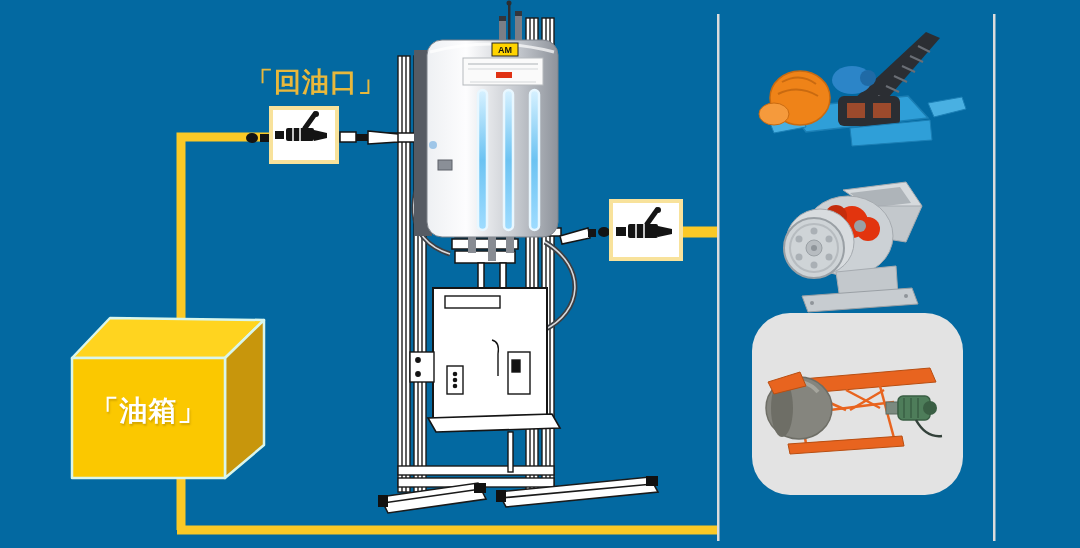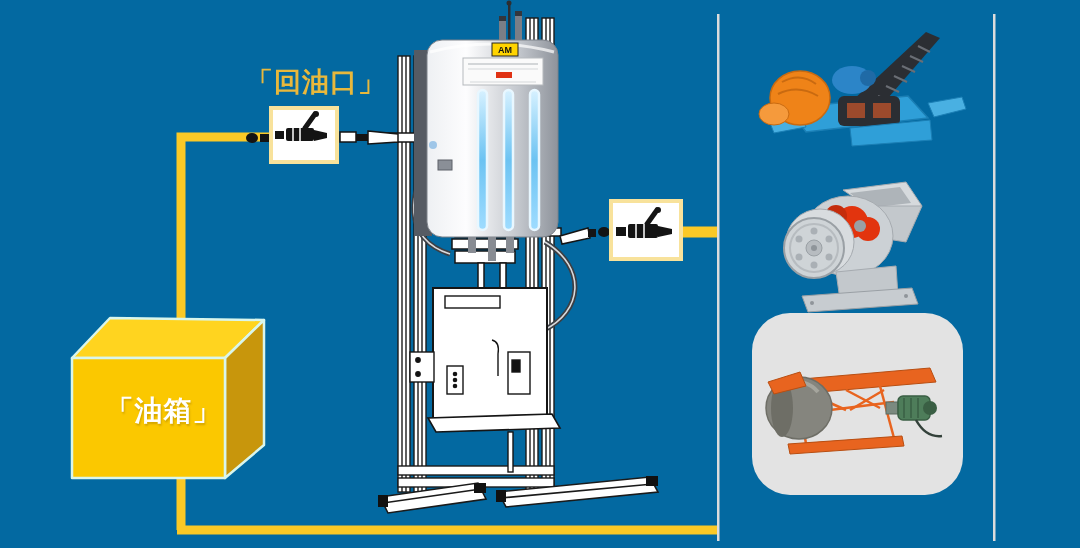--- a/index.html
+++ b/index.html
@@ -10,21 +10,21 @@
   #stage svg{position:absolute;left:0;top:0;}
   .port-label{
     position:absolute;font-weight:bold;font-size:27px;letter-spacing:1px;
     color:var(--label-text);white-space:nowrap;
   }
   .port-box{
     position:absolute;background:#fff;border:4px solid var(--box-border);
     box-sizing:content-box;
   }
   .tank-label{
-    position:absolute;left:87px;top:392px;width:153px;text-align:center;
+    position:absolute;left:72px;top:392px;width:153px;text-align:center;
     color:#fff;font-weight:bold;font-size:28px;letter-spacing:1px;
     text-shadow:1px 2px 2px rgba(90,60,0,.25);
   }
 </style>
 </head>
 <body>
 
 <div id="stage">
 
 <svg width="1080" height="548" viewBox="0 0 1080 548">

